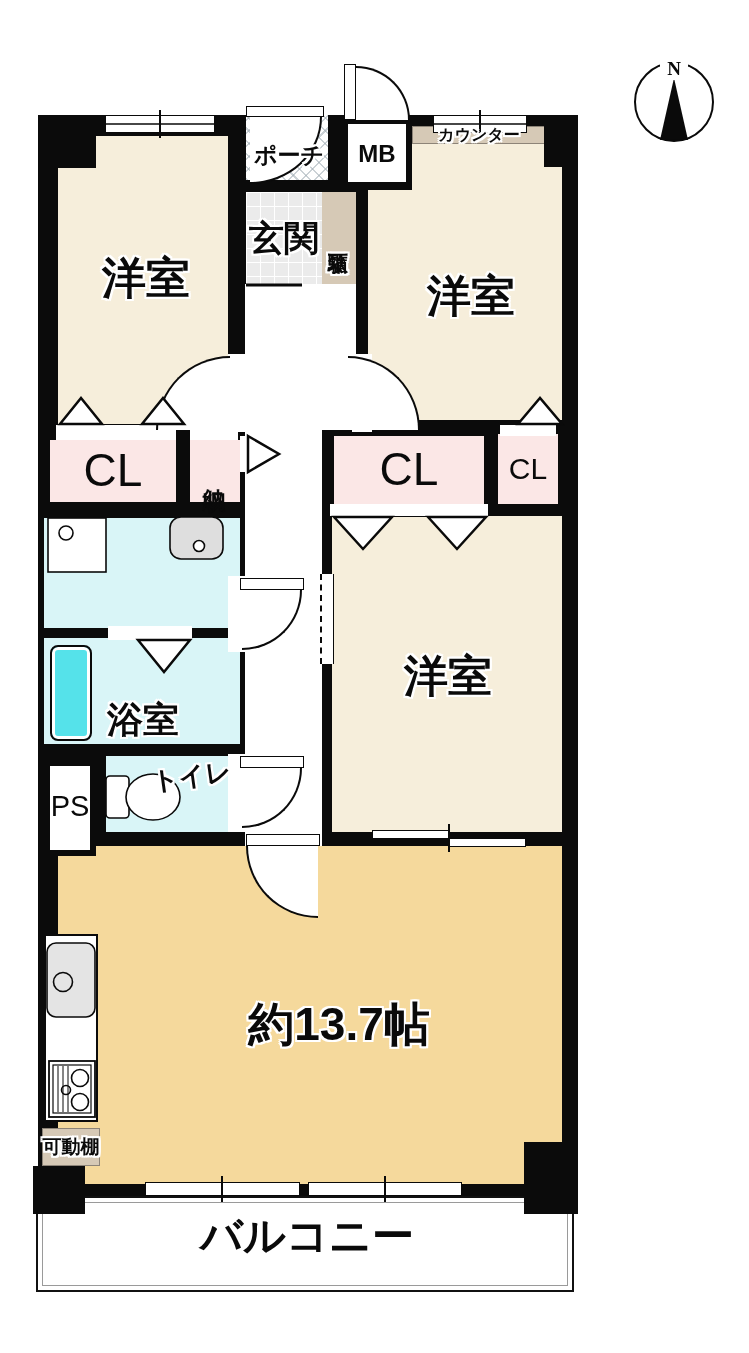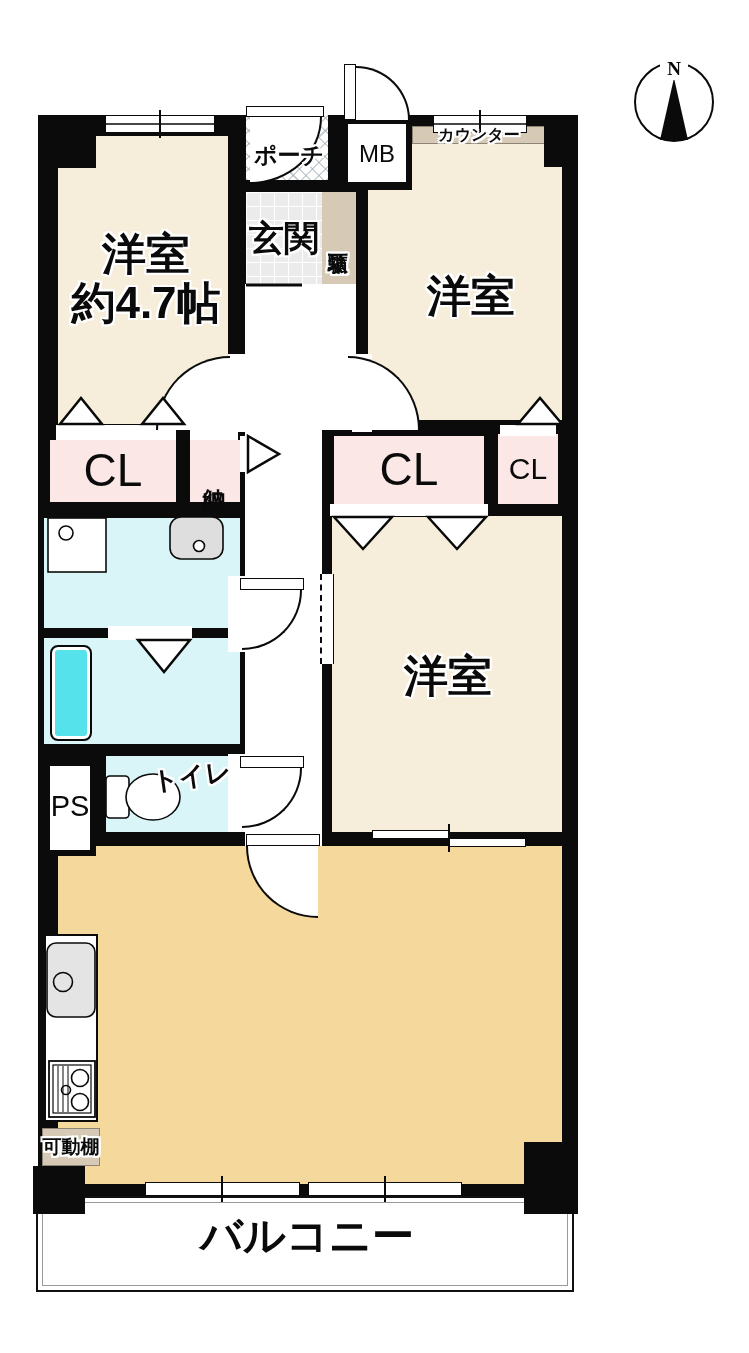--- a/index.html
+++ b/index.html
@@ -180,59 +180,62 @@
   </svg>
 
   <div class="abs" style="left:634px;top:62px;width:80px;height:80px;border:2px solid #0a0a0a;border-radius:50%;background:transparent;"></div>
   <div class="abs" style="left:660px;top:58px;width:28px;height:22px;display:flex;align-items:center;justify-content:center;
               font-family:'Liberation Serif','DejaVu Serif',serif;font-weight:700;font-size:19px;background:#fff;">
       <span>N</span>
     </div>
 
   <div class="abs lbl halo" style="left:56px;top:226px;width:180px;height:104px;font-size:44px;">
     <span>洋室</span>
-    <span>約4.7帖</span>
   </div>
 
   <div class="abs lbl halo" style="left:371px;top:244px;width:200px;height:104px;font-size:44px;">
     <span>洋室</span>
   </div>
 
   <div class="abs lbl halo" style="left:348px;top:624px;width:200px;height:104px;font-size:44px;">
     <span>洋室</span>
   </div>
 
   <div class="abs lbl halo" style="left:219px;top:972px;width:240px;height:106px;font-size:48px;">
+    <span style="font-size:46px;">約13.7帖</span>
   </div>
 
   <div class="abs lbl" style="left:157px;top:1212px;width:300px;height:48px;font-size:42px;justify-content:center;">
     <span>バルコニー</span>
   </div>
 
   <div class="abs lbl" style="left:50px;top:440px;width:126px;height:62px;font-size:46px;font-weight:500;">
     <span>CL</span>
   </div>
   <div class="abs lbl" style="left:334px;top:436px;width:150px;height:68px;font-size:46px;font-weight:500;">
     <span>CL</span>
   </div>
   <div class="abs lbl" style="left:498px;top:434px;width:60px;height:70px;font-size:30px;font-weight:500;">
     <span>CL</span>
   </div>
 
   <div class="abs vtext" style="left:201px;top:442px;width:28px;height:58px;font-size:23px;font-weight:600;">
     <span>収納</span>
   </div>
 
+  <div class="abs lbl halo" style="left:60px;top:700px;width:166px;height:40px;font-size:36px;">
+    <span>浴室</span>
+  </div>
   <div class="abs lbl halo" style="left:150px;top:762px;width:84px;height:30px;font-size:26px;transform:rotate(-8deg);">
     <span>トイレ</span>
   </div>
   <div class="abs lbl" style="left:44px;top:788px;width:52px;height:36px;font-size:29px;font-weight:500;">
     <span>PS</span>
   </div>
-  <div class="abs lbl" style="left:342px;top:140px;width:70px;height:28px;font-size:24px;font-weight:400;">
+  <div class="abs lbl" style="left:342px;top:140px;width:70px;height:28px;font-size:24px;font-weight:700;">
     <span>MB</span>
   </div>
   <div class="abs lbl halo" style="left:248px;top:142px;width:82px;height:28px;font-size:23px;">
     <span>ポーチ</span>
   </div>
   <div class="abs lbl halo" style="left:246px;top:218px;width:76px;height:40px;font-size:35px;">
     <span>玄関</span>
   </div>
   <div class="abs vtext halo" style="left:326px;top:200px;width:26px;height:76px;font-size:20px;font-weight:600;">
     <span>下駄箱</span>

